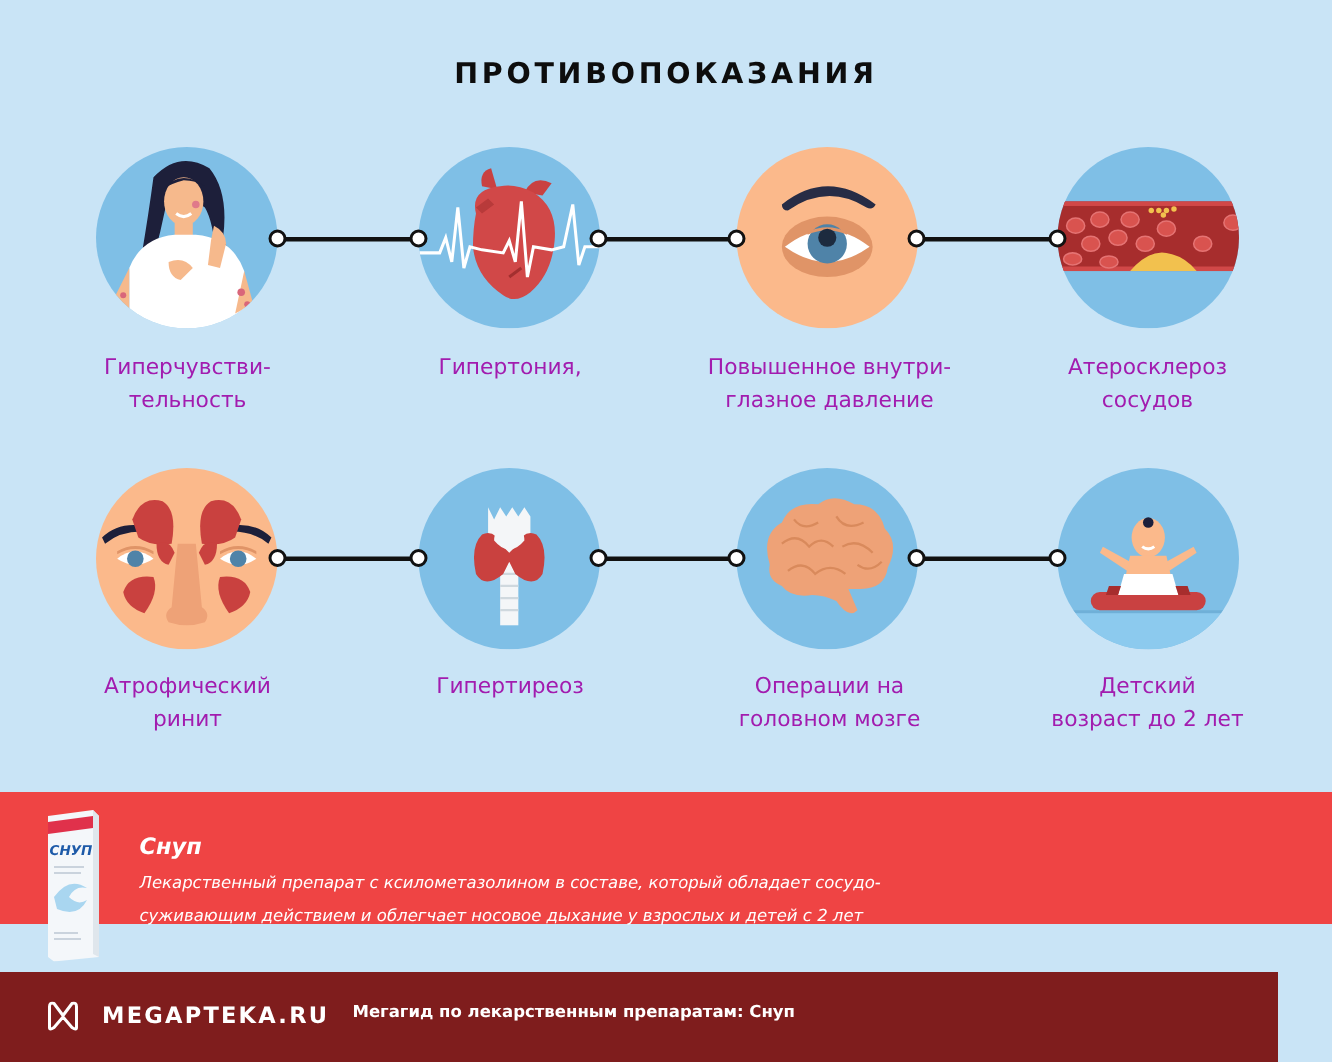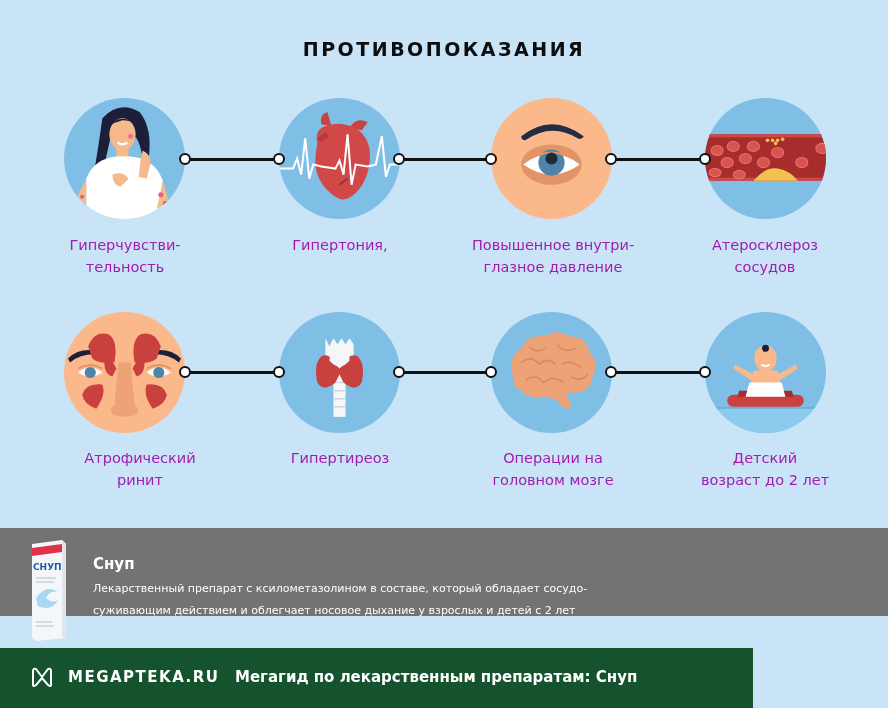--- a/index.html
+++ b/index.html
@@ -5,28 +5,28 @@
   * { box-sizing: border-box; margin: 0; padding: 0; }
   html, body { width: 888px; height: 708px; overflow: hidden; }
   body { background: #c9e4f6; font-family: "Liberation Sans", "DejaVu Sans", sans-serif; color: #1b1b1b; position: relative; }
   .title { position: absolute; top: 38px; left: 0; width: 888px; text-align: center; font-family: "DejaVu Sans", sans-serif; font-weight: bold; font-size: 19px; letter-spacing: 2.5px; color: #0d0d0d; }
   .stage { position: absolute; left: 0; top: 0; width: 888px; height: 528px; }
   .circle { position: absolute; width: 121px; height: 121px; border-radius: 50%; overflow: hidden; }
   .circle svg { width: 100%; height: 100%; display: block; }
   .label { position: absolute; width: 220px; text-align: center; font-size: 15.5px; line-height: 22px; color: #a21caf; font-family: "DejaVu Sans", sans-serif; font-size: 14.5px; }
   .connector { position: absolute; height: 3px; background: #111; }
   .node { position: absolute; width: 12px; height: 12px; border-radius: 50%; border: 2.5px solid #111; background: #fff; }
-  .info { position: absolute; left: 0; top: 528px; width: 888px; height: 88px; background: #737373; }
+  .info { position: absolute; left: 0; top: 528px; width: 888px; height: 88px; background: #ef4444; font-style: italic; }
   .product-box { position: absolute; left: 28px; top: 10px; width: 40px; height: 103px; }
   .info-title { position: absolute; left: 93px; top: 27px; color: #fff; font-weight: bold; font-size: 15px; font-family: "DejaVu Sans", sans-serif; }
   .info-desc { position: absolute; left: 93px; top: 50px; width: 760px; color: #fff; font-size: 11px; line-height: 22px; font-family: "DejaVu Sans", sans-serif; }
-  .footer { position: absolute; left: 0; top: 648px; width: 753px; height: 60px; background: #14532d; text-decoration: underline; }
+  .footer { position: absolute; left: 0; top: 648px; width: 852px; height: 60px; background: #7f1d1d; text-decoration: underline; }
   .logo-icon { position: absolute; left: 30px; top: 18px; width: 24px; height: 22px; }
   .logo-text { position: absolute; left: 68px; top: 20px; color: #fff; font-weight: bold; font-size: 15px; letter-spacing: 1.5px; font-family: "DejaVu Sans", sans-serif; }
-  .footer-text { position: absolute; left: 235px; top: 20px; color: #fff; font-weight: bold; font-size: 15px; font-family: "DejaVu Sans", sans-serif; }
+  .footer-text { position: absolute; left: 235px; top: 20px; color: #fff; font-weight: bold; font-size: 11px; font-family: "DejaVu Sans", sans-serif; }
 </style>
 </head>
 <body>
 
 <div class="title">ПРОТИВОПОКАЗАНИЯ</div>
 
 <div class="stage">
 
   <div class="connector" style="left:185px; top:158px; width:94px;"></div>
   <div class="connector" style="left:399px; top:158px; width:92px;"></div>
@@ -199,21 +199,21 @@
     </svg>
   </div>
 
   <div class="node" style="left:179px; top:366px;"></div>
   <div class="node" style="left:273px; top:366px;"></div>
   <div class="node" style="left:393px; top:366px;"></div>
   <div class="node" style="left:485px; top:366px;"></div>
   <div class="node" style="left:605px; top:366px;"></div>
   <div class="node" style="left:699px; top:366px;"></div>
 
-  <div class="label" style="left:30px; top:447px;">
+  <div class="label" style="left:15px; top:447px;">
     <div>Атрофический</div>
     <div>ринит</div>
   </div>
   <div class="label" style="left:230px; top:447px;">
     <div>Гипертиреоз</div>
     <div></div>
   </div>
   <div class="label" style="left:443px; top:447px;">
     <div>Операции на</div>
     <div>головном мозге</div>

